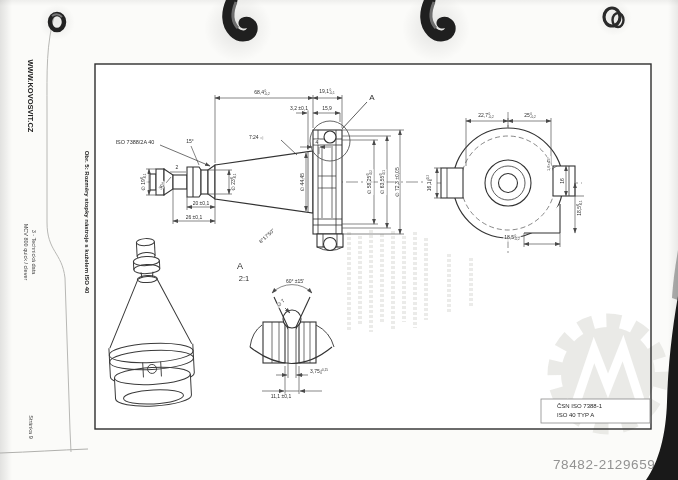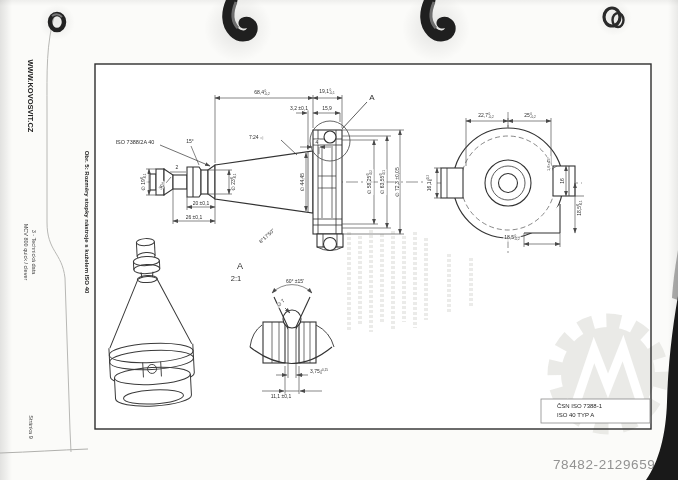--- a/index.html
+++ b/index.html
@@ -309,21 +309,21 @@
   <div class="lbl r90" style="left:430px;top:183px;"><span>16,1</span><span class="tol">+0,2
 0</span></div>
   <div class="lbl r90 s4" style="left:549px;top:164px;">1,6×45°</div>
   <div class="lbl r90" style="left:562px;top:181px;">16</div>
   <div class="lbl r90" style="left:580px;top:208px;"><span>18,5</span><span class="tol">0
 -0,1</span></div>
   <div class="lbl" style="left:512px;top:238px;"><span>18,5</span><span class="tol">0
 -0,2</span></div>
 
   <div class="lbl s9 nobg" style="left:240px;top:266px;">A</div>
-  <div class="lbl s75 nobg" style="left:236px;top:279px;">2:1</div>
+  <div class="lbl s75 nobg" style="left:244px;top:279px;">2:1</div>
   <div class="lbl" style="left:295px;top:281px;">60° ±15'</div>
   <div class="lbl r45" style="left:281px;top:303px;">∅ 7</div>
   <div class="lbl" style="left:319px;top:372px;"><span>3,75</span><span class="tol">+0,15
 0</span></div>
   <div class="lbl" style="left:281px;top:396px;">11,1 ±0,1</div>
 
   <span class="tb-line" style="left:557px;top:403px;">ČSN ISO 7388-1</span>
   <span class="tb-line" style="left:557px;top:412px;">ISO 40 TYP A</span>
 
   <span class="photo-num">78482-21296592</span>

